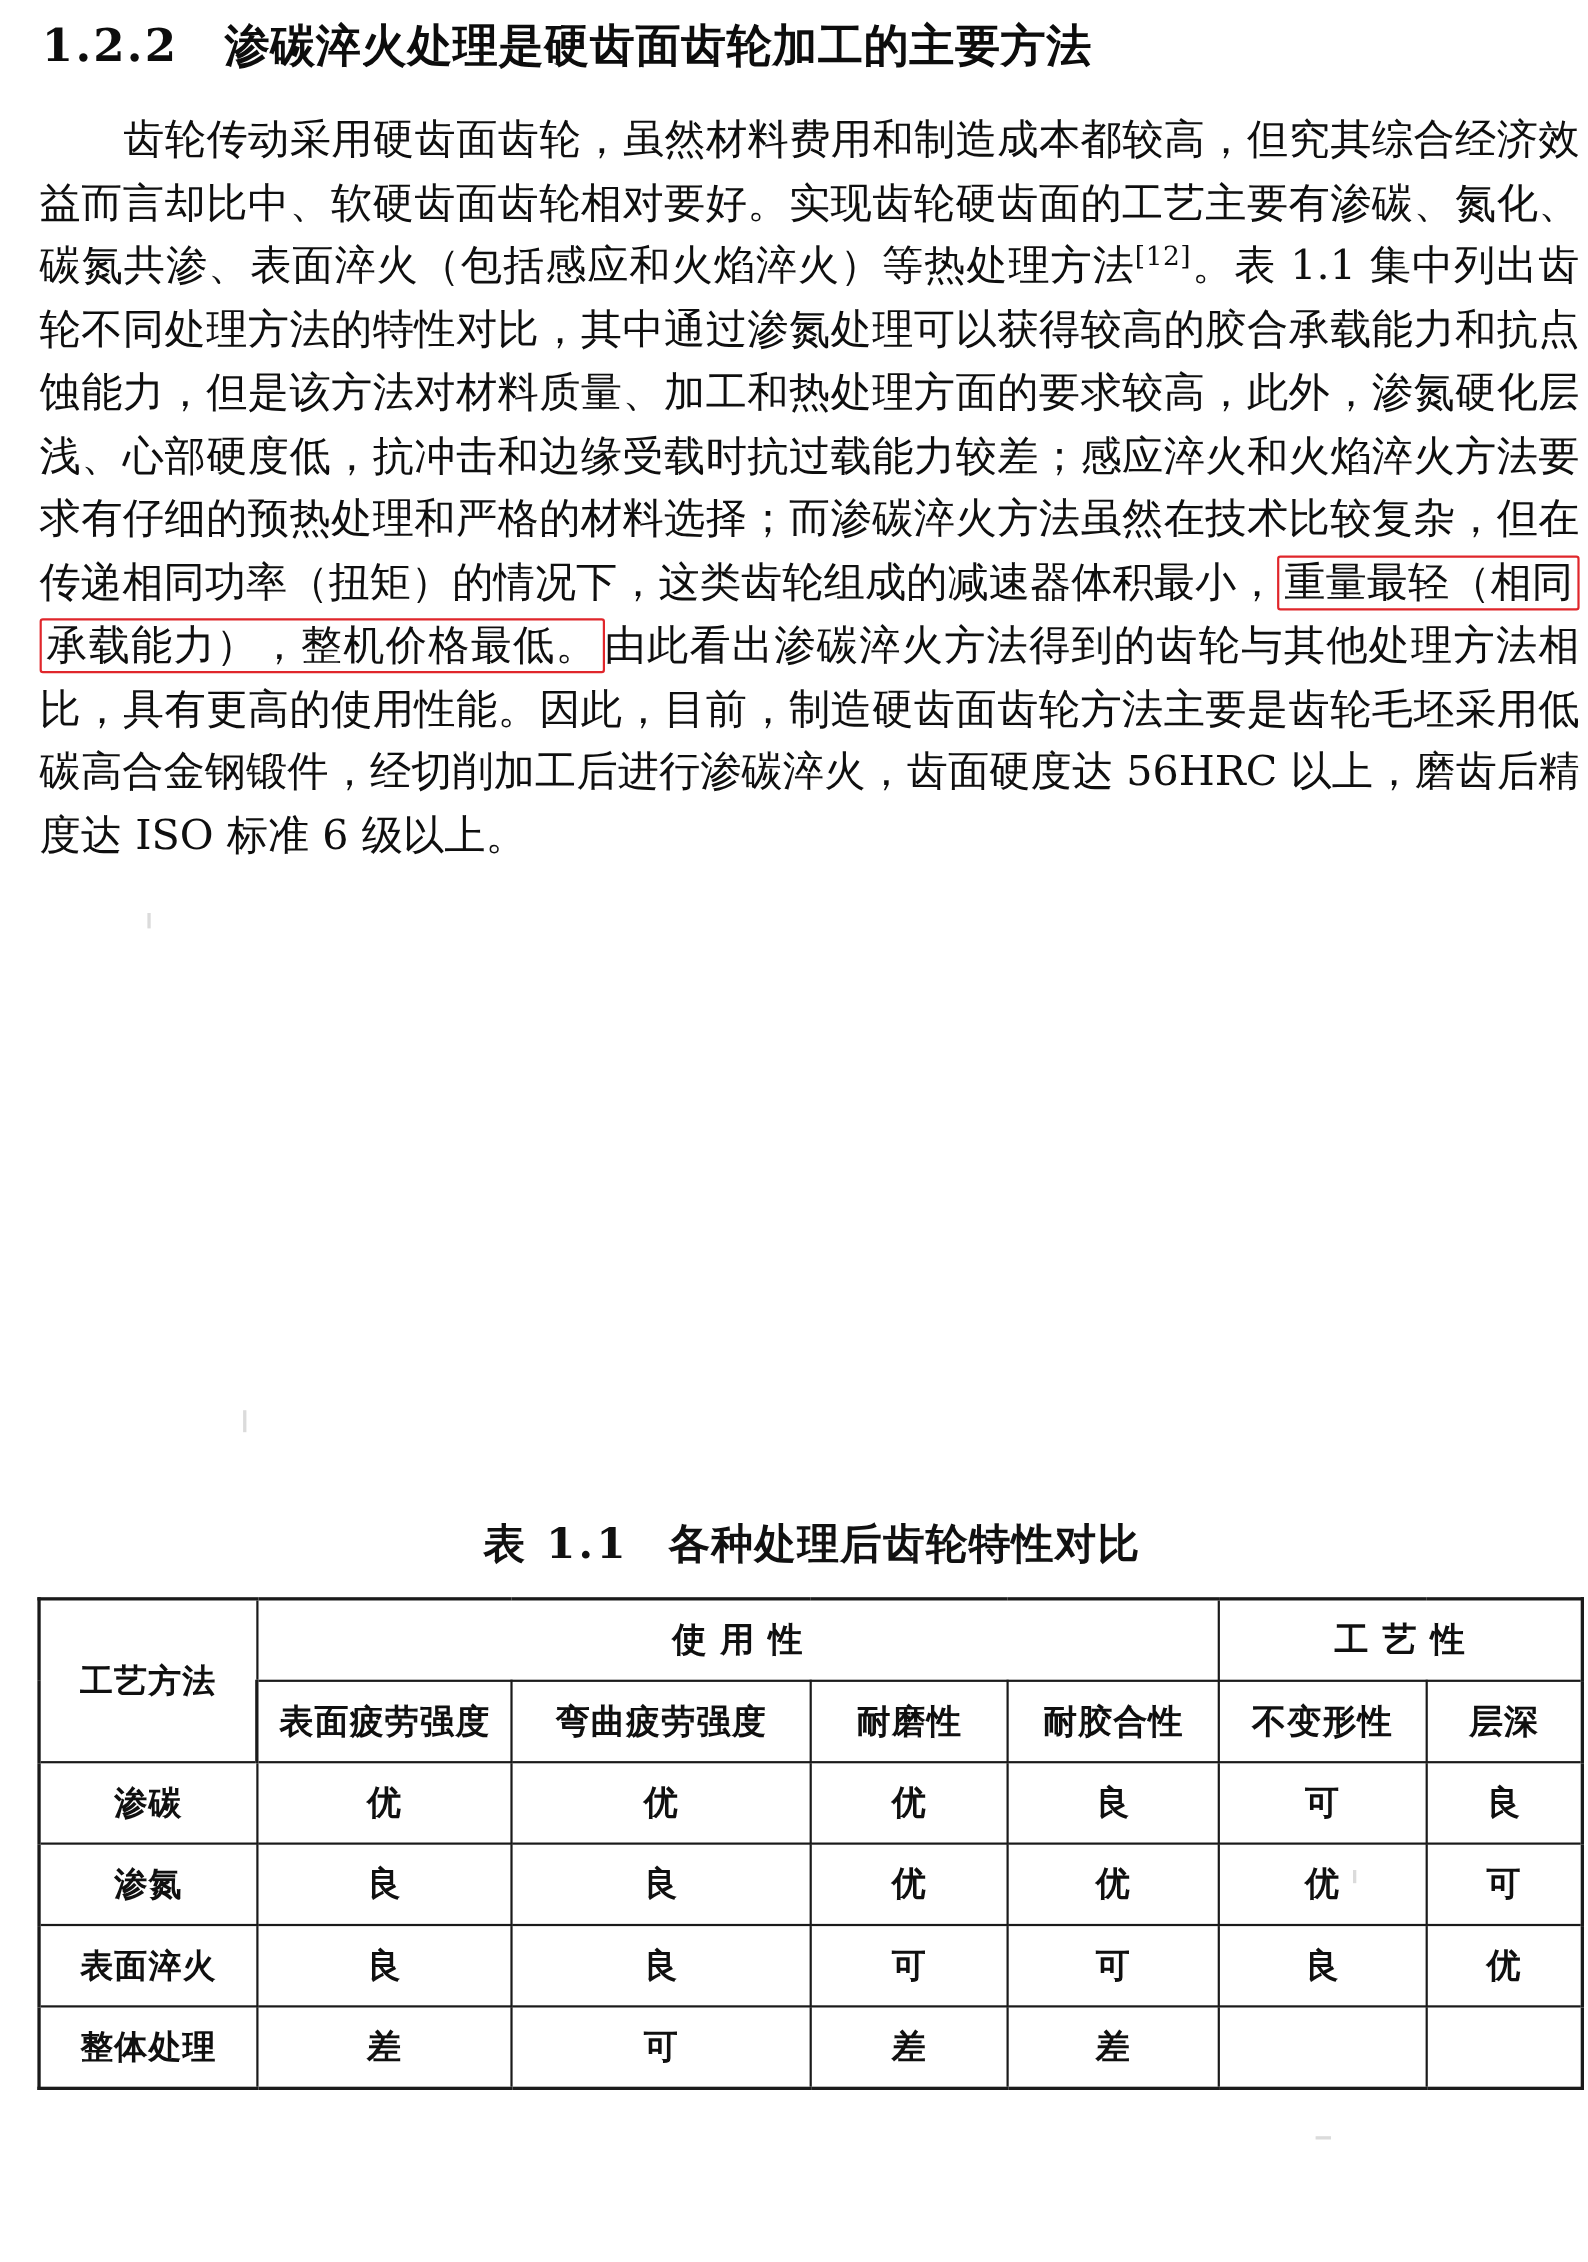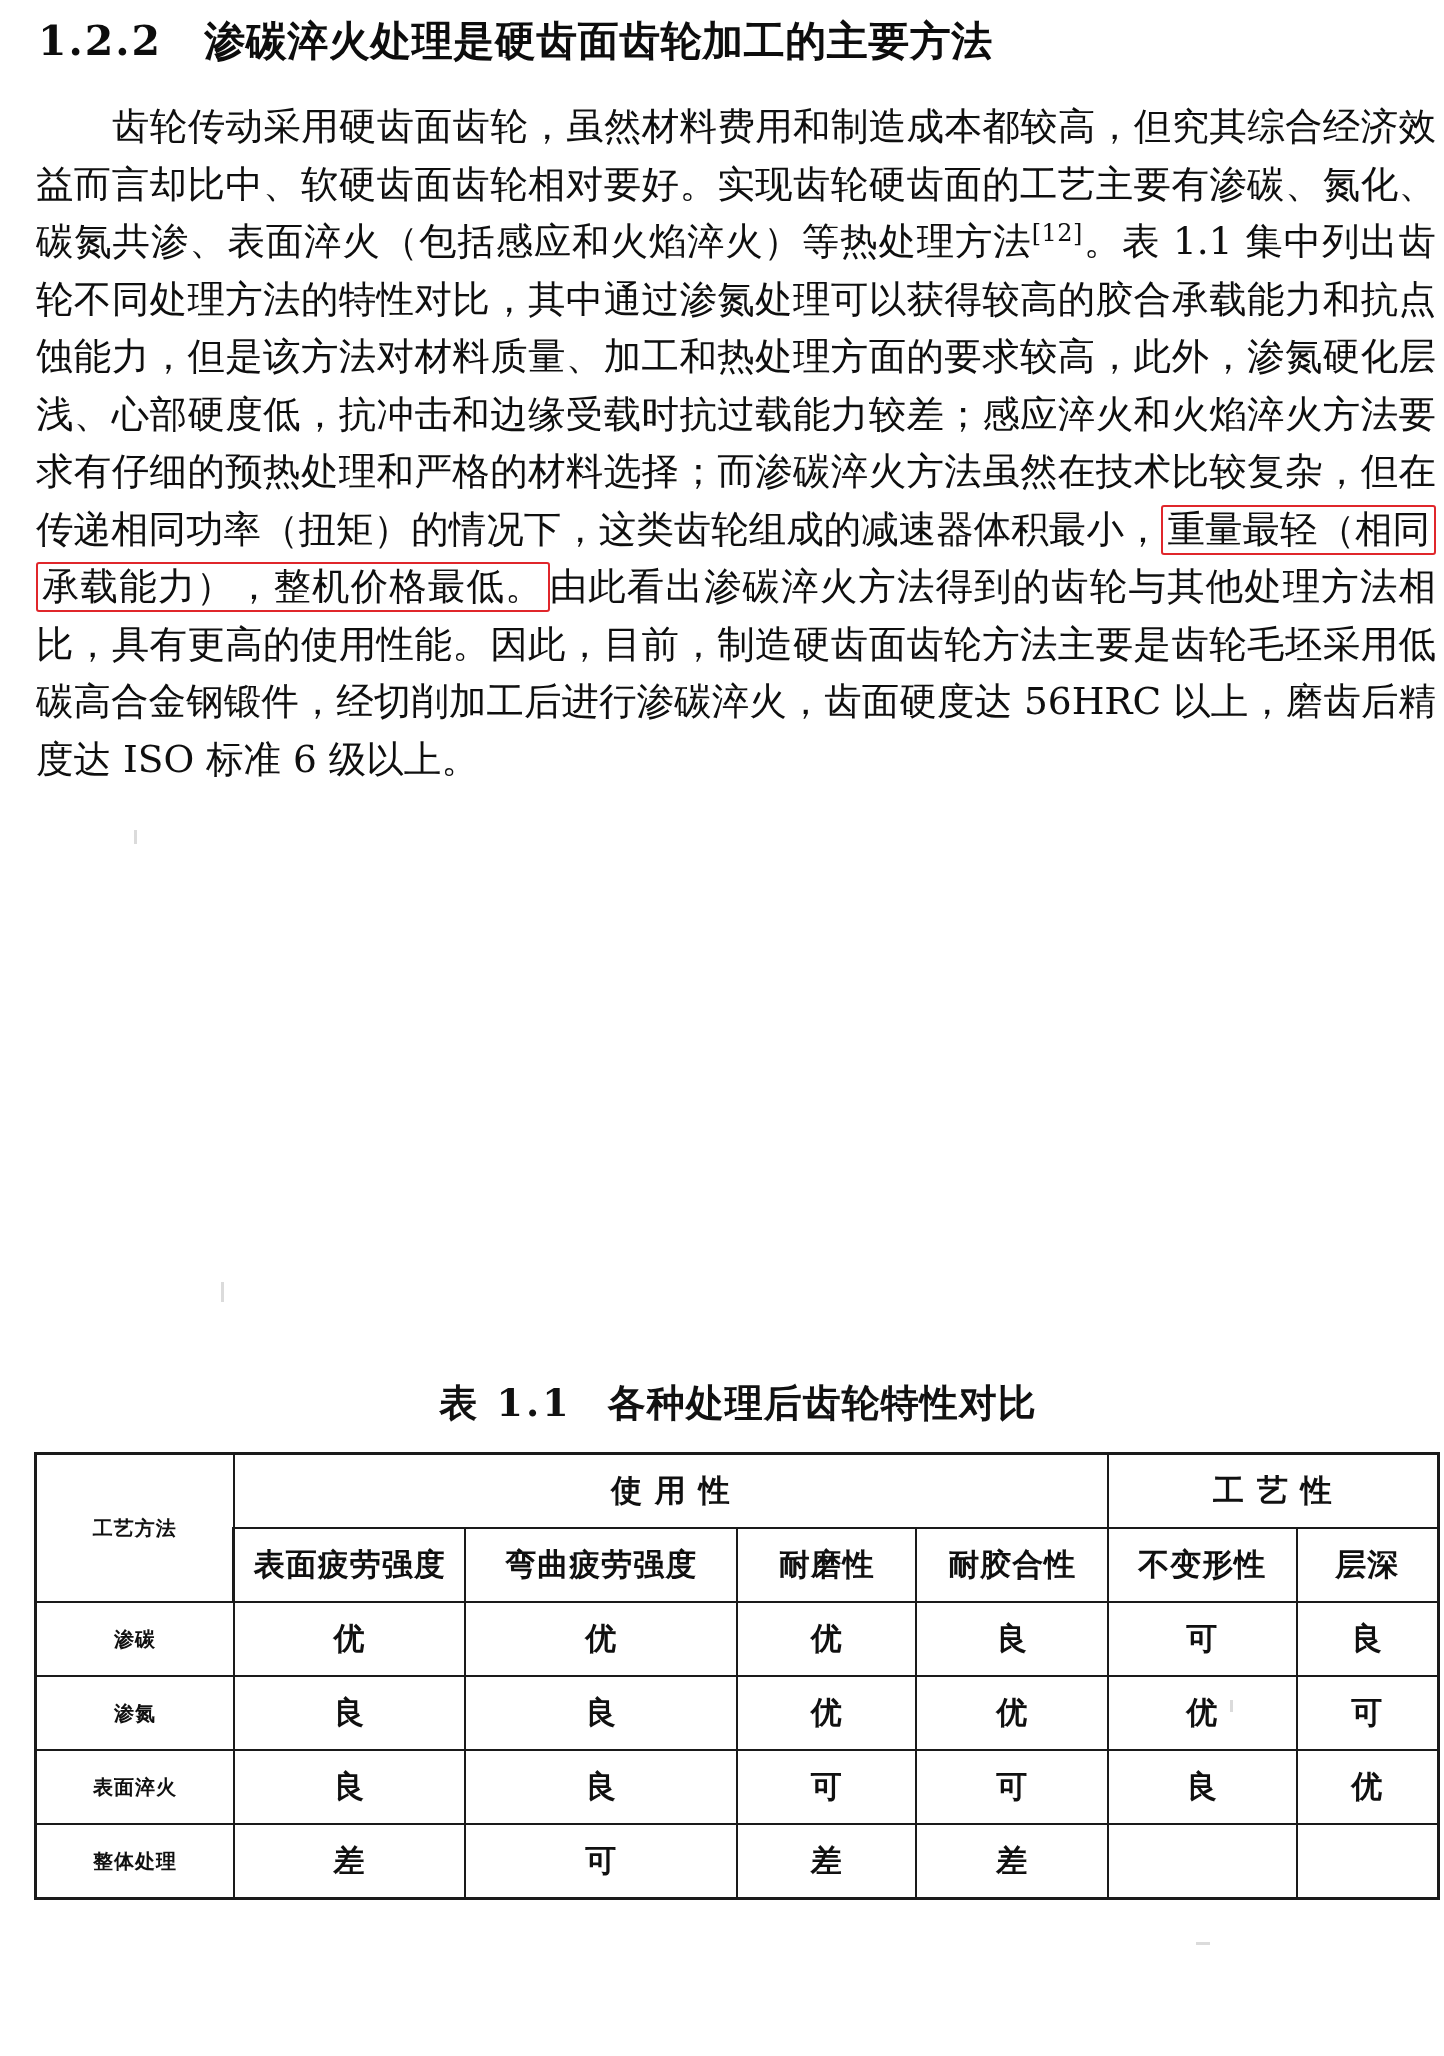--- a/index.html
+++ b/index.html
@@ -137,21 +137,21 @@
   }
   .hdr-group {
     height: 78px;
     letter-spacing: 14px;
   }
   .hdr-sub {
     height: 76px;
     font-size: 31px;
   }
   .rowlabel {
-    font-size: 20px;
+    font-size: 30px;
   }
   .col-w1 { width: 168px; }
   .col-w2 { width: 196px; }
   .col-w3 { width: 230px; }
   .col-w4 { width: 152px; }
   .col-w5 { width: 162px; }
   .col-w6 { width: 160px; }
   .col-w7 { width: 120px; }
 
   

